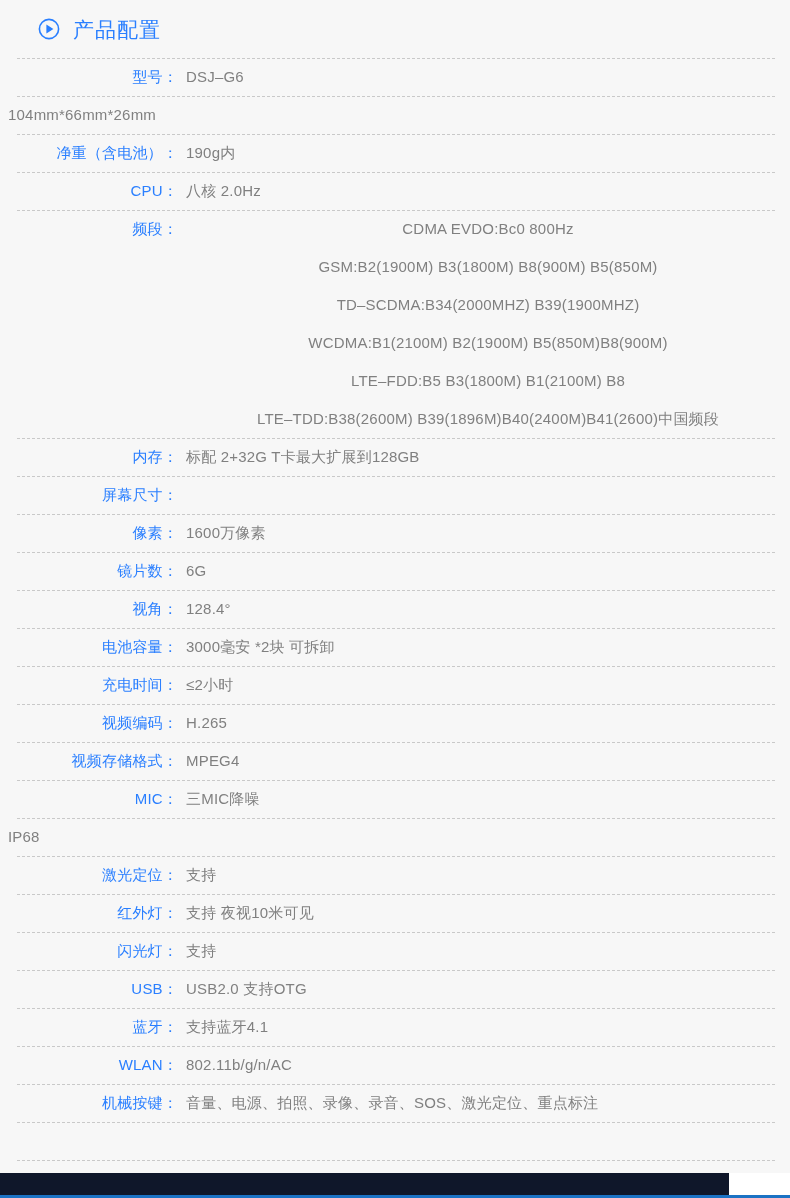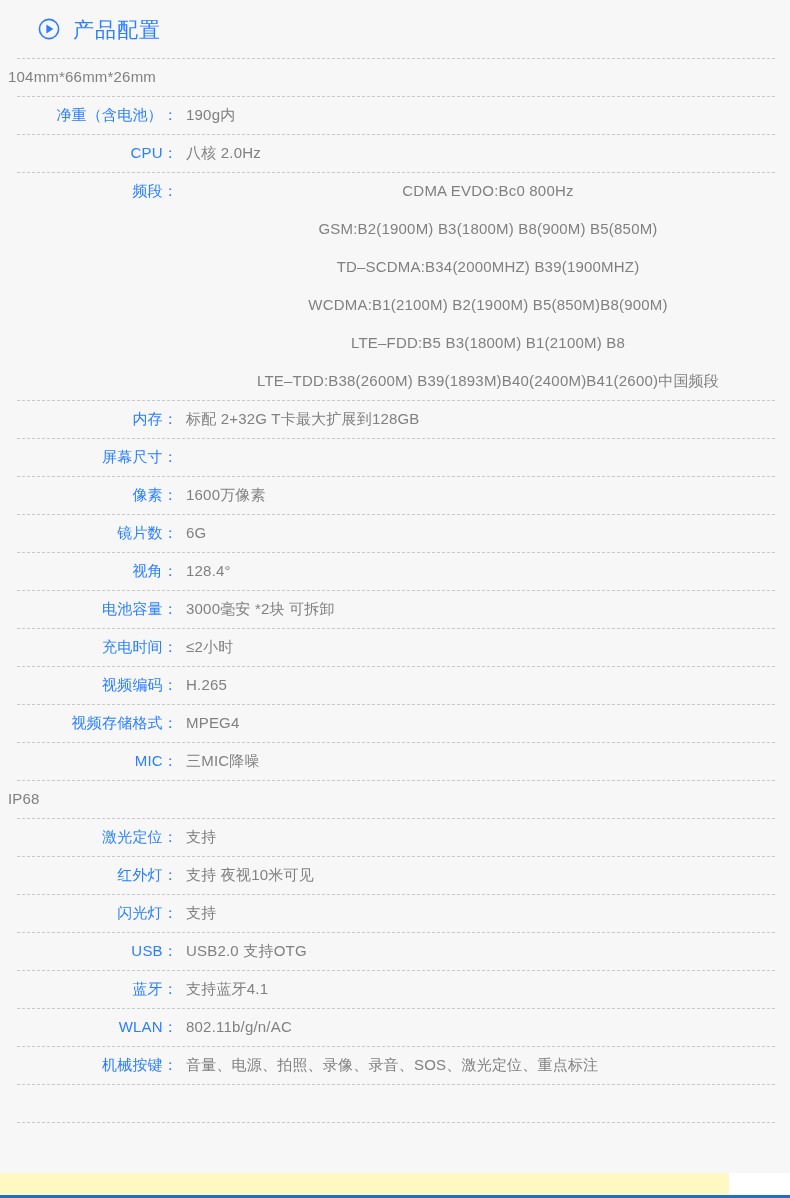--- a/index.html
+++ b/index.html
@@ -13,21 +13,21 @@
     background: #ffffff;
     font-family: "Liberation Sans", "DejaVu Sans", sans-serif;
     -webkit-font-smoothing: antialiased;
     overflow: hidden;
   }
 
   .page {
     position: relative;
     width: 729px;
     height: 1198px;
-    background: #fef9c3;
+    background: #0f172a;
   }
 
   
   .panel {
     position: absolute;
     left: 0;
     top: 0;
     width: 790px;
     height: 1173px;
     background: #f7f7f7;
@@ -159,20 +159,24 @@
   <div class="section-header">
     <svg class="header-icon" viewBox="0 0 22 22">
       <circle cx="11" cy="11" r="9.6" fill="none" stroke="#2a7fff" stroke-width="1.6"></circle>
       <path d="M8.4 6.6 L15.4 11 L8.4 15.4 Z" fill="#2a7fff"></path>
     </svg>
     <span class="section-title">产品配置</span>
   </div>
 
   <div class="spec-table">
 
+    <div class="spec-row">
+      <div class="spec-label">型号：</div>
+      <div class="spec-value">DSJ–G6</div>
+    </div>
 
     <div class="spec-row">
       <div class="spec-value">104mm*66mm*26mm</div>
     </div>
 
     <div class="spec-row">
       <div class="spec-label">净重（含电池）：</div>
       <div class="spec-value">190g内</div>
     </div>
 
@@ -182,21 +186,21 @@
     </div>
 
     <div class="spec-row multiline">
       <div class="spec-label">频段：</div>
       <div class="spec-value">
         <span class="spec-value-line">CDMA EVDO:Bc0 800Hz</span>
         <span class="spec-value-line">GSM:B2(1900M)  B3(1800M)  B8(900M)  B5(850M)</span>
         <span class="spec-value-line">TD–SCDMA:B34(2000MHZ) B39(1900MHZ)</span>
         <span class="spec-value-line">WCDMA:B1(2100M) B2(1900M) B5(850M)B8(900M)</span>
         <span class="spec-value-line">LTE–FDD:B5 B3(1800M) B1(2100M) B8</span>
-        <span class="spec-value-line">LTE–TDD:B38(2600M) B39(1893M)B40(2400M)B41(2600)中国频段</span>
+        <span class="spec-value-line">LTE–TDD:B38(2600M) B39(1896M)B40(2400M)B41(2600)中国频段</span>
       </div>
     </div>
 
     <div class="spec-row">
       <div class="spec-label">内存：</div>
       <div class="spec-value">标配 2+32G T卡最大扩展到128GB</div>
     </div>
 
     <div class="spec-row">
       <div class="spec-label">屏幕尺寸：</div>

